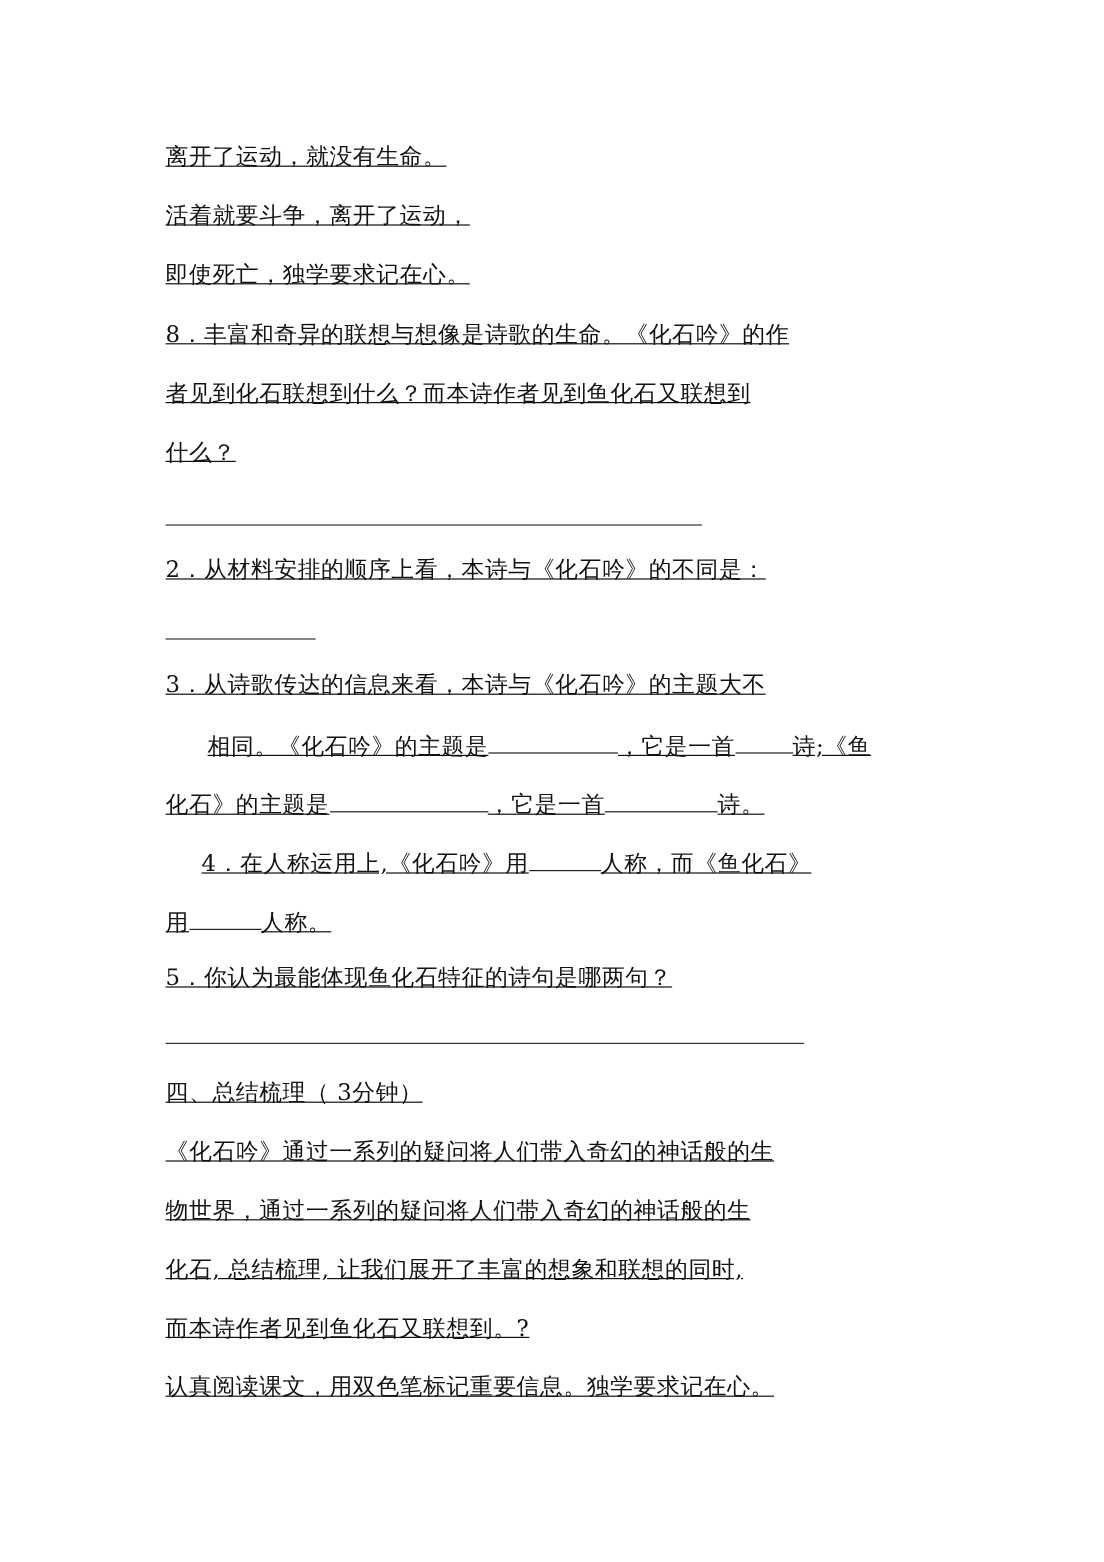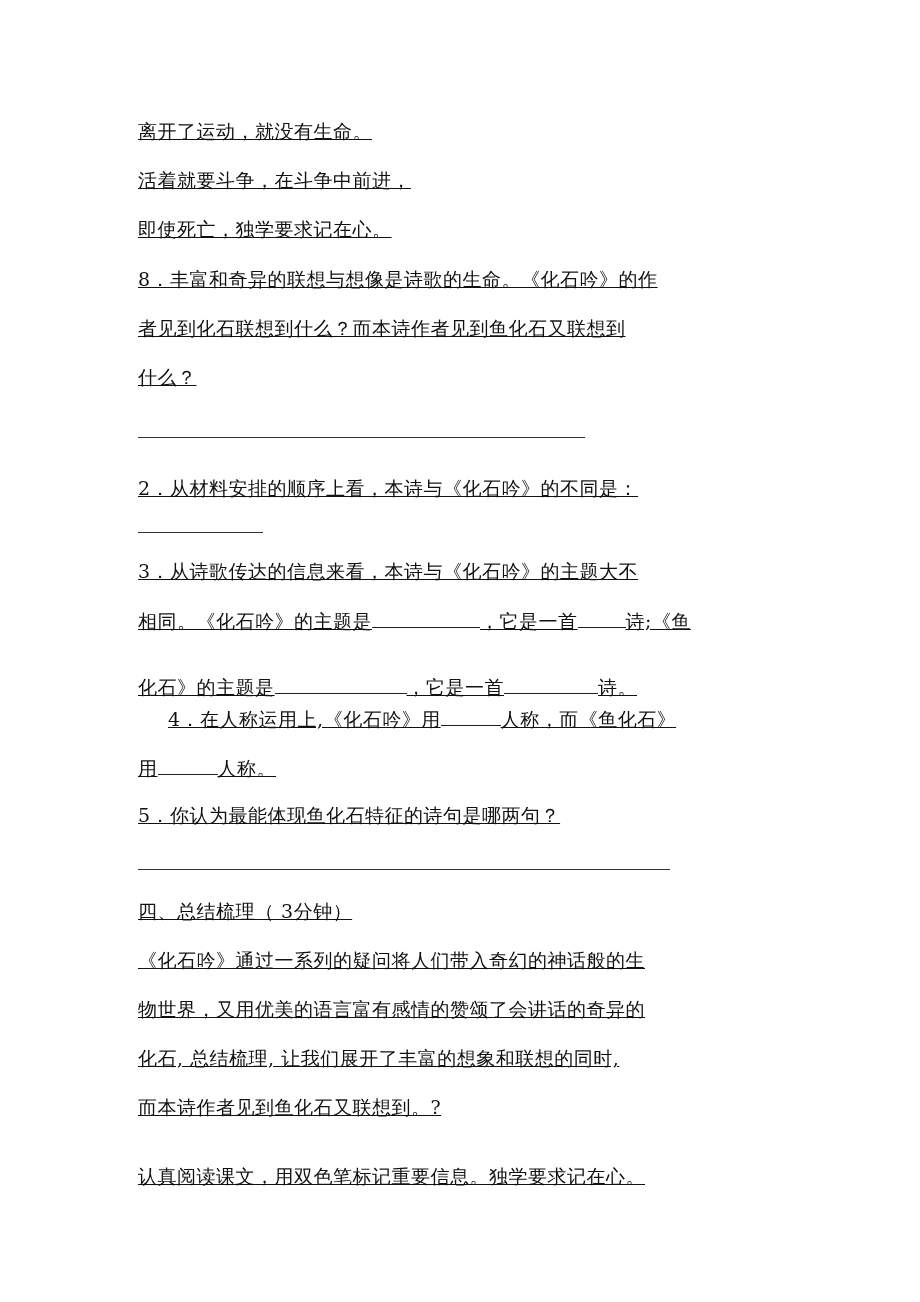--- a/index.html
+++ b/index.html
@@ -42,49 +42,49 @@
       height: 0;
       border-top: 1.6px solid #333;
     }
   </style>
 </head>
 <body>
 
 <div class="page">
 
   <div class="line" style="top:116px;">离开了运动，就没有生命。</div>
-  <div class="line" style="top:165px;">活着就要斗争，在斗争中前进，</div>
+  <div class="line" style="top:165px;">活着就要斗争，离开了运动，</div>
   <div class="line" style="top:214px;">即使死亡，独学要求记在心。</div>
 
   <div class="line" style="top:264px;">8．丰富和奇异的联想与想像是诗歌的生命。《化石吟》的作</div>
   <div class="line" style="top:313px;">者见到化石联想到什么？而本诗作者见到鱼化石又联想到</div>
   <div class="line" style="top:362px;">什么？</div>
   <div class="rule" style="top:437px; width:447px;"></div>
 
-  <div class="line" style="top:460px;margin-top:13px;">2．从材料安排的顺序上看，本诗与《化石吟》的不同是：</div>
+  <div class="line" style="top:460px;">2．从材料安排的顺序上看，本诗与《化石吟》的不同是：</div>
   <div class="rule" style="top:532px; width:125px;"></div>
 
   <div class="line" style="top:556px;">3．从诗歌传达的信息来看，本诗与《化石吟》的主题大不</div>
-  <div class="line" style="top:605px;">
+  <div class="line" style="top:605px;margin-left:35px;">
     <span>相同。《化石吟》的主题是</span><span class="blank" style="width:108px;"></span><span>，它是一首</span><span class="blank" style="width:48px;"></span><span>诗;《鱼</span>
   </div>
-  <div class="line" style="top:654px;margin-top:17px;">
+  <div class="line" style="top:654px;">
     <span>化石》的主题是</span><span class="blank" style="width:132px;"></span><span>，它是一首</span><span class="blank" style="width:94px;"></span><span>诗。</span>
   </div>
 
   <div class="line" style="top:703px;margin-left:30px;">
     <span>4．在人称运用上,《化石吟》用</span><span class="blank" style="width:60px;"></span><span>人称，而《鱼化石》</span>
   </div>
   <div class="line" style="top:752px;">
     <span>用</span><span class="blank" style="width:60px;"></span><span>人称。</span>
   </div>
 
   <div class="line" style="top:800px;">5．你认为最能体现鱼化石特征的诗句是哪两句？</div>
   <div class="rule" style="top:869px; width:532px;"></div>
 
   <div class="line" style="top:896px;text-align:right;">四、总结梳理（ 3分钟）</div>
   <div class="line" style="top:945px;">《化石吟》通过一系列的疑问将人们带入奇幻的神话般的生</div>
-  <div class="line" style="top:994px;">物世界，又用优美的语言富有感情的赞颂了会讲话的奇异的</div>
+  <div class="line" style="top:994px;">物世界，通过一系列的疑问将人们带入奇幻的神话般的生</div>
   <div class="line" style="top:1043px;">化石, 总结梳理, 让我们展开了丰富的想象和联想的同时,</div>
   <div class="line" style="top:1092px;">而本诗作者见到鱼化石又联想到。?</div>
-  <div class="line" style="top:1141px;margin-top:20px;">认真阅读课文，用双色笔标记重要信息。独学要求记在心。</div>
+  <div class="line" style="top:1141px;">认真阅读课文，用双色笔标记重要信息。独学要求记在心。</div>
 
 </div>
 
 </body></html>

